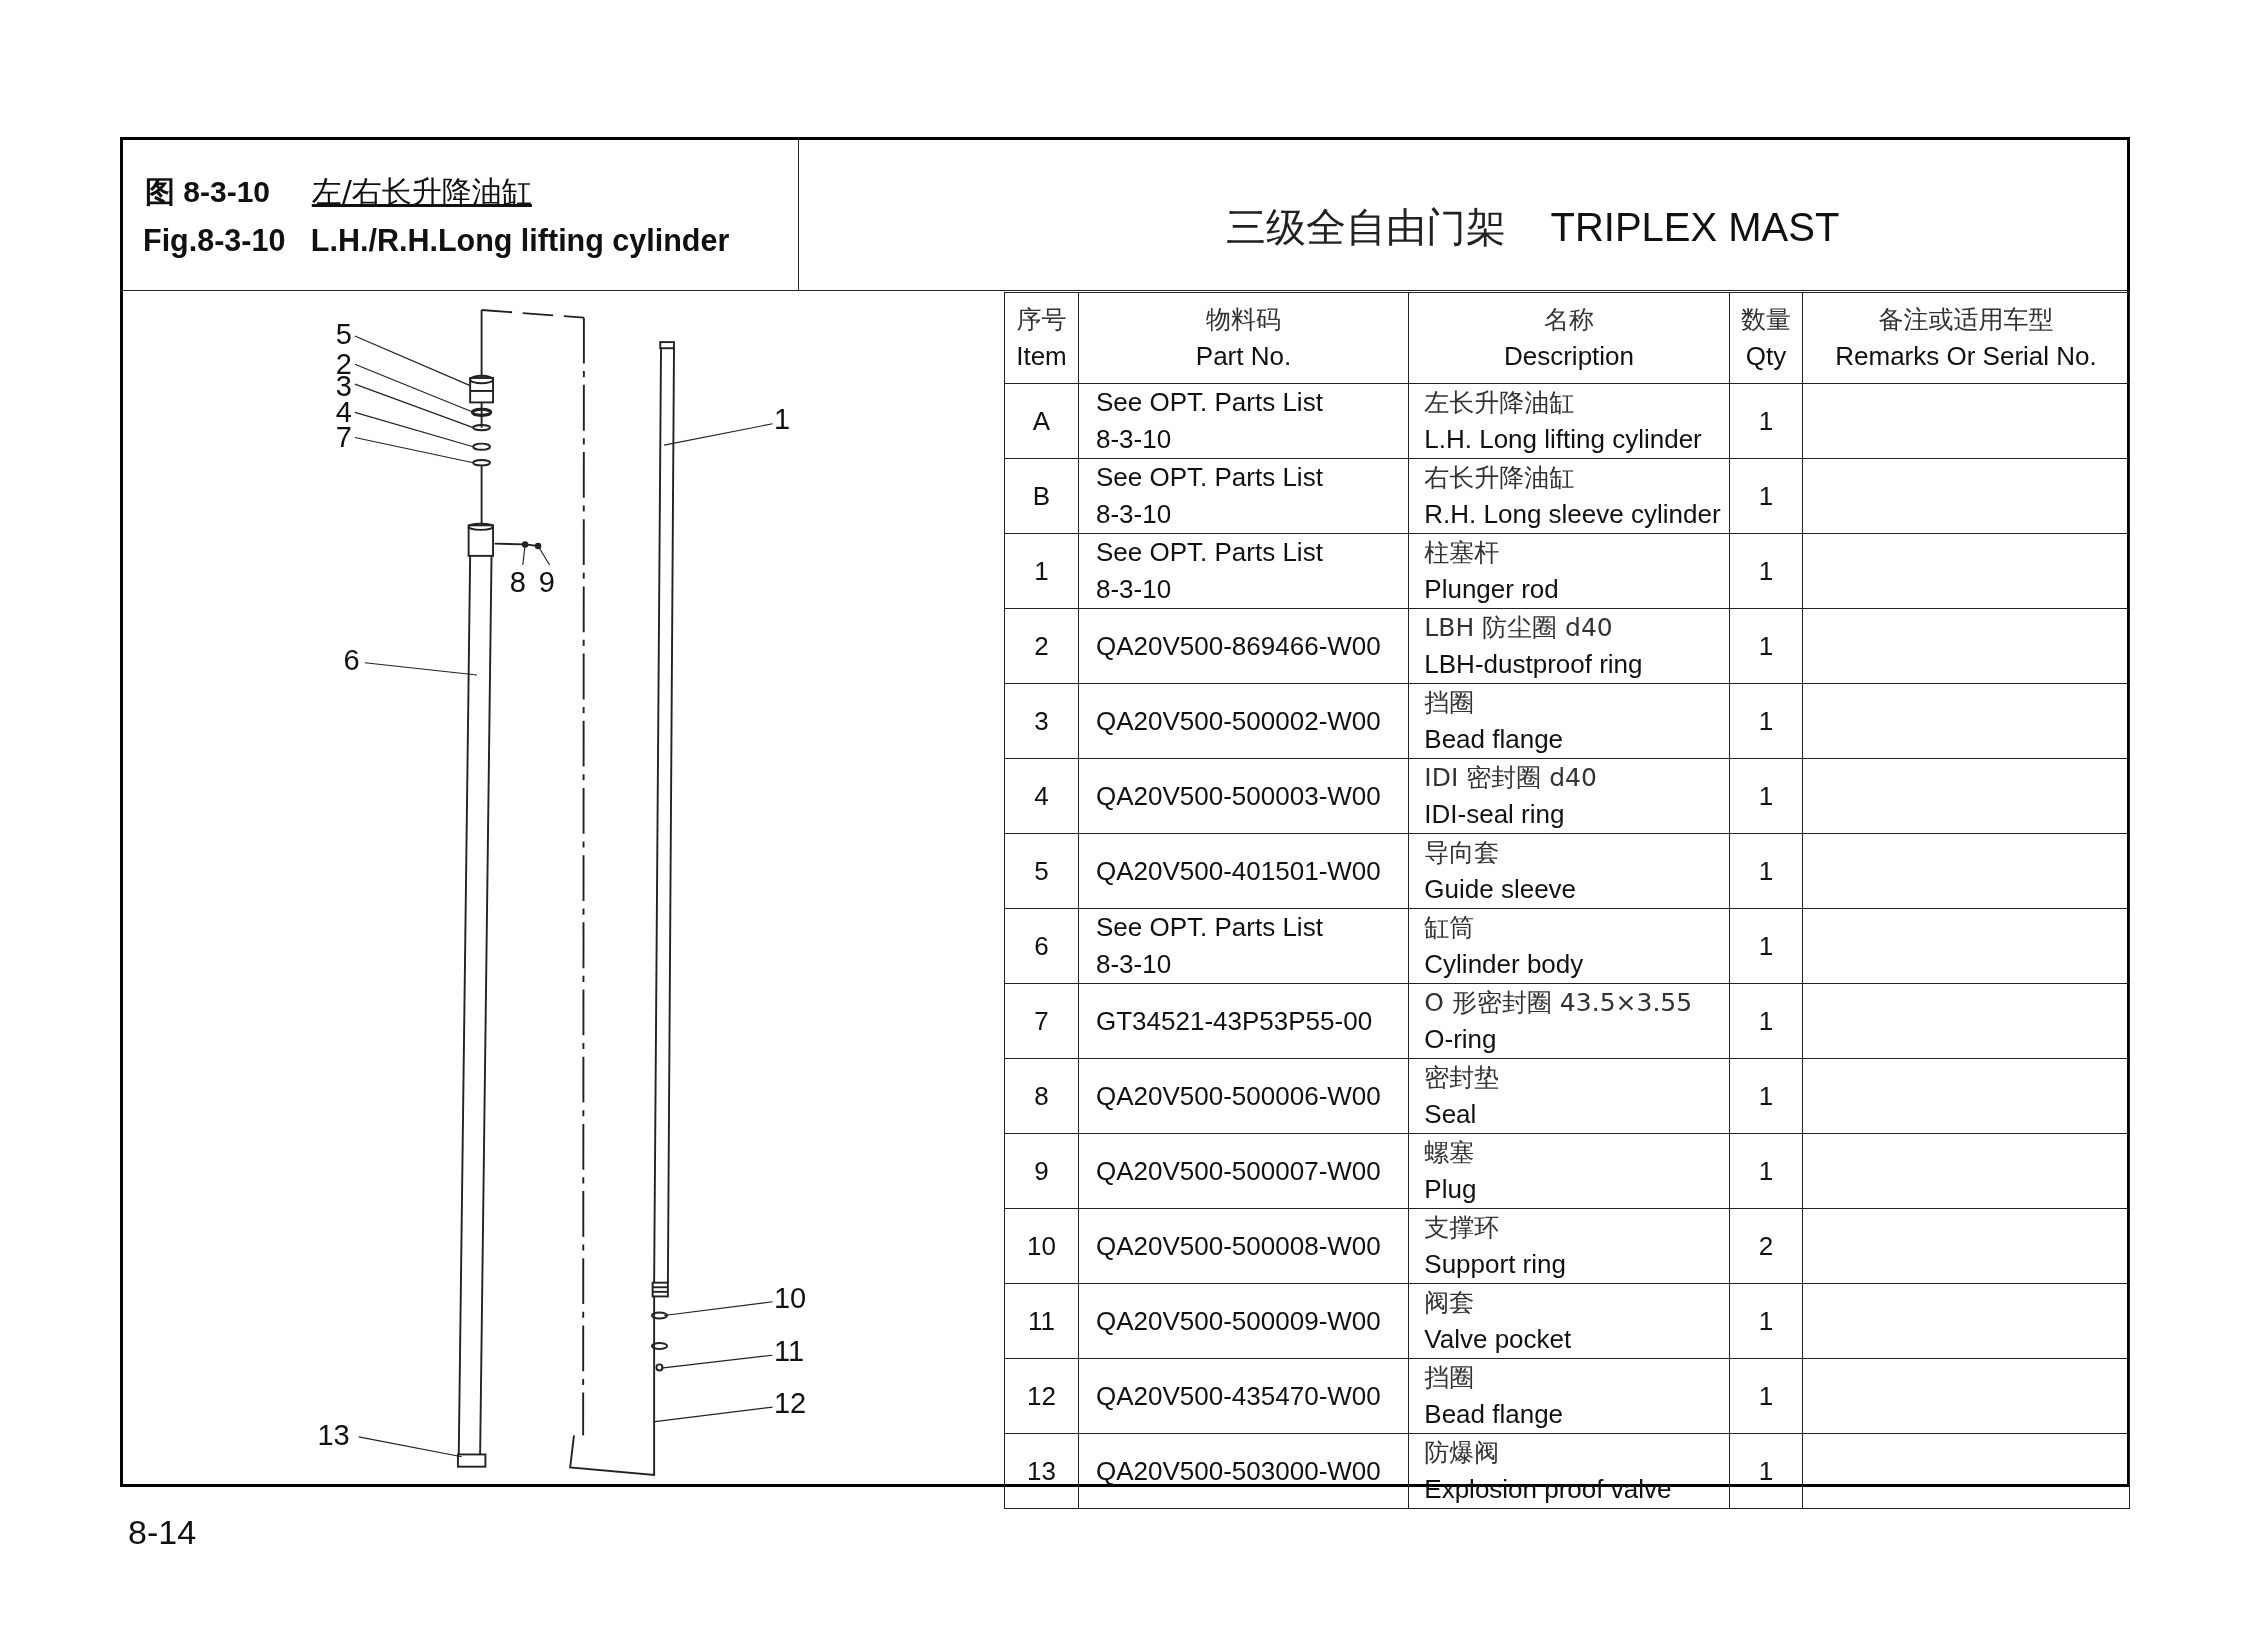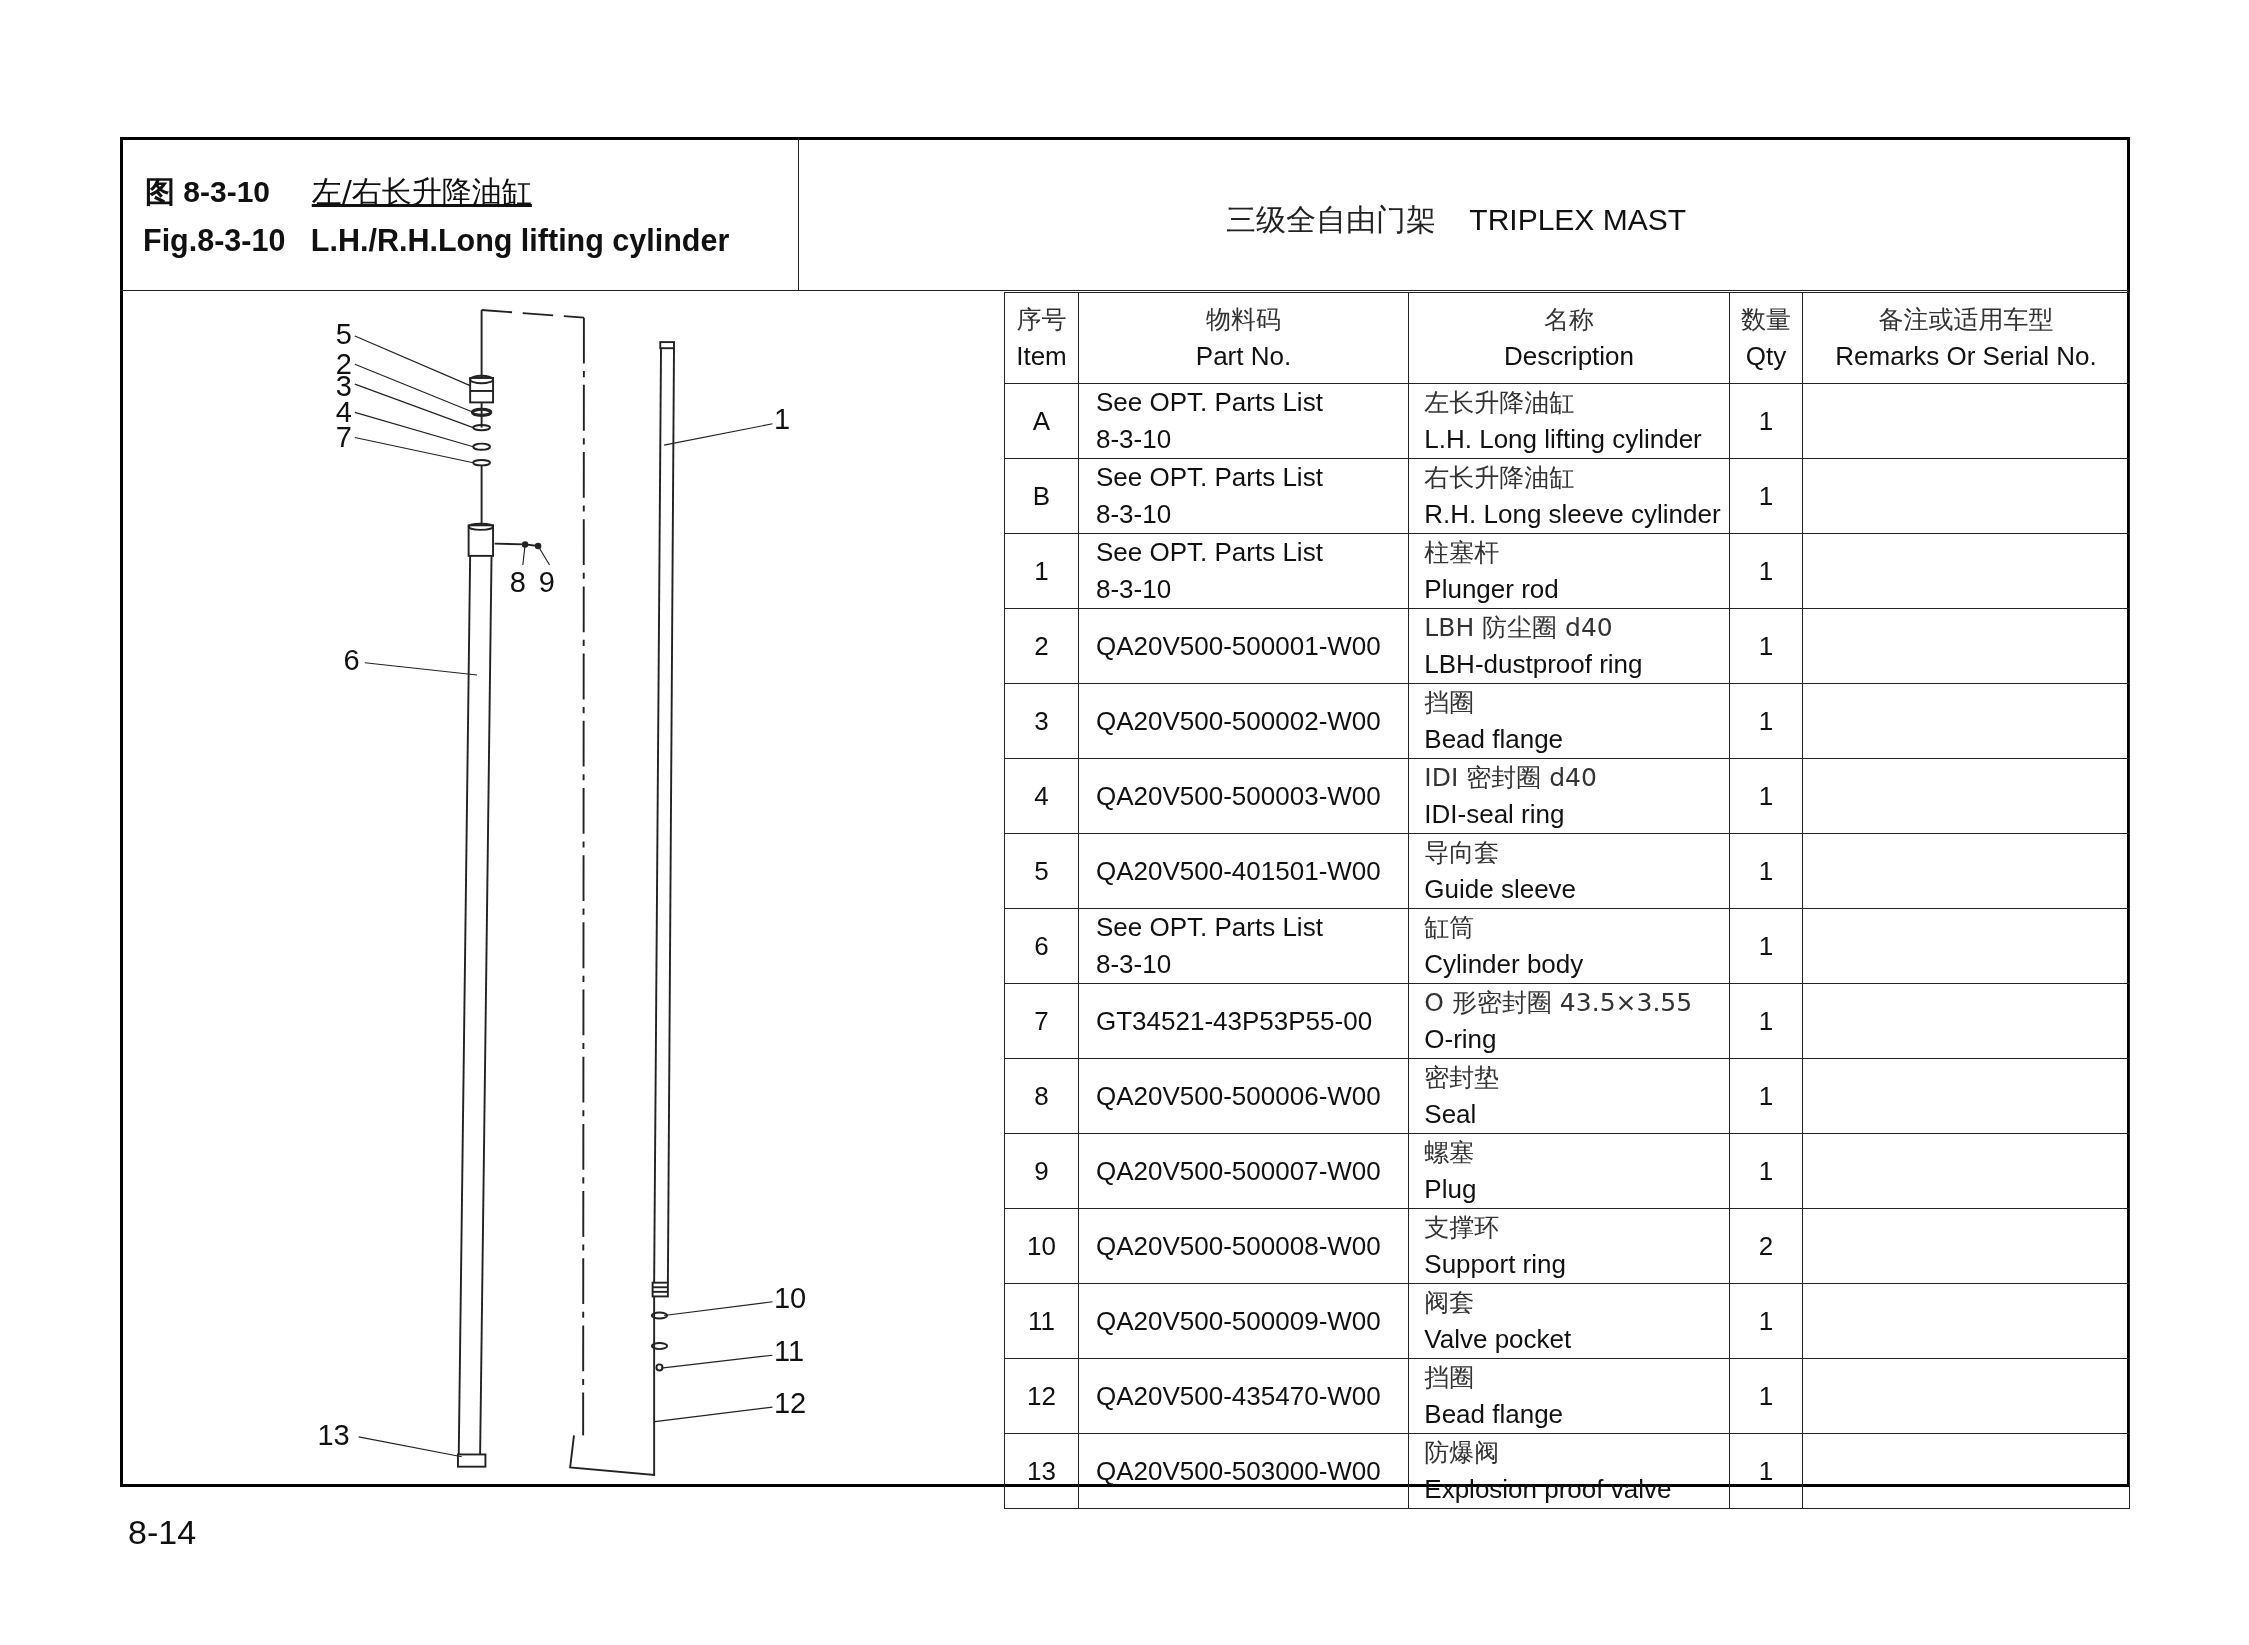--- a/index.html
+++ b/index.html
@@ -7,21 +7,21 @@
          font-family:"Liberation Sans", "DejaVu Sans", sans-serif; color:#111; }
   .frame { position:absolute; left:120px; top:137px; width:2010px; height:1350px;
            border:3.8px solid #000; box-sizing:border-box; }
   .hdr-left { position:absolute; left:120px; top:137px; width:679px; height:154px;
               border-right:1.5px solid #222; border-bottom:1.5px solid #222; box-sizing:border-box; }
   .hdr-right { position:absolute; left:799px; top:137px; width:1330px; height:154px;
                border-bottom:1.5px solid #222; box-sizing:border-box; }
   .title-cn { position:absolute; left:145px; top:172px; font-size:30px; font-weight:bold; white-space:pre; }
   .title-cn .cn { font-weight:normal; font-family:"DejaVu Sans", sans-serif;text-decoration:underline; }
   .title-en { position:absolute; left:143px; top:223px; font-size:30.5px; font-weight:bold; white-space:pre;text-align:right; }
-  .series { position:absolute; left:1226px; top:200px; font-size:30px; white-space:pre; }
+  .series { position:absolute; left:1226px; top:200px; font-size:40px; white-space:pre; }
   .series .cn { font-family:"DejaVu Sans", sans-serif; color:#222; }
 
   table.parts { position:absolute; left:1004px; top:292px; width:1889px; border-collapse:collapse;
                 table-layout:fixed; }
   table.parts { width:1126px; }
   table.parts td, table.parts th { border:1.5px solid #222; padding:0; font-weight:normal;
                                    font-size:26px; line-height:37px; vertical-align:middle; }
   table.parts th { height:90px; text-align:center; }
   table.parts td { height:71px; }
   .c-item { text-align:center; }
@@ -184,21 +184,21 @@
         <td class="c-desc">
           <span class="cnline enline">柱塞杆</span>
           <span class="enline">Plunger rod</span>
         </td>
         <td class="c-qty">1</td>
         <td class="c-remarks"></td>
       </tr>
       <tr>
         <td class="c-item">2</td>
         <td class="c-part">
-          <span class="enline">QA20V500-500001-W00</span>
+          <span class="enline">QA20V500-869466-W00</span>
         </td>
         <td class="c-desc">
           <span class="cnline enline">LBH 防尘圈 d40</span>
           <span class="enline">LBH-dustproof ring</span>
         </td>
         <td class="c-qty">1</td>
         <td class="c-remarks"></td>
       </tr>
       <tr>
         <td class="c-item">3</td>

